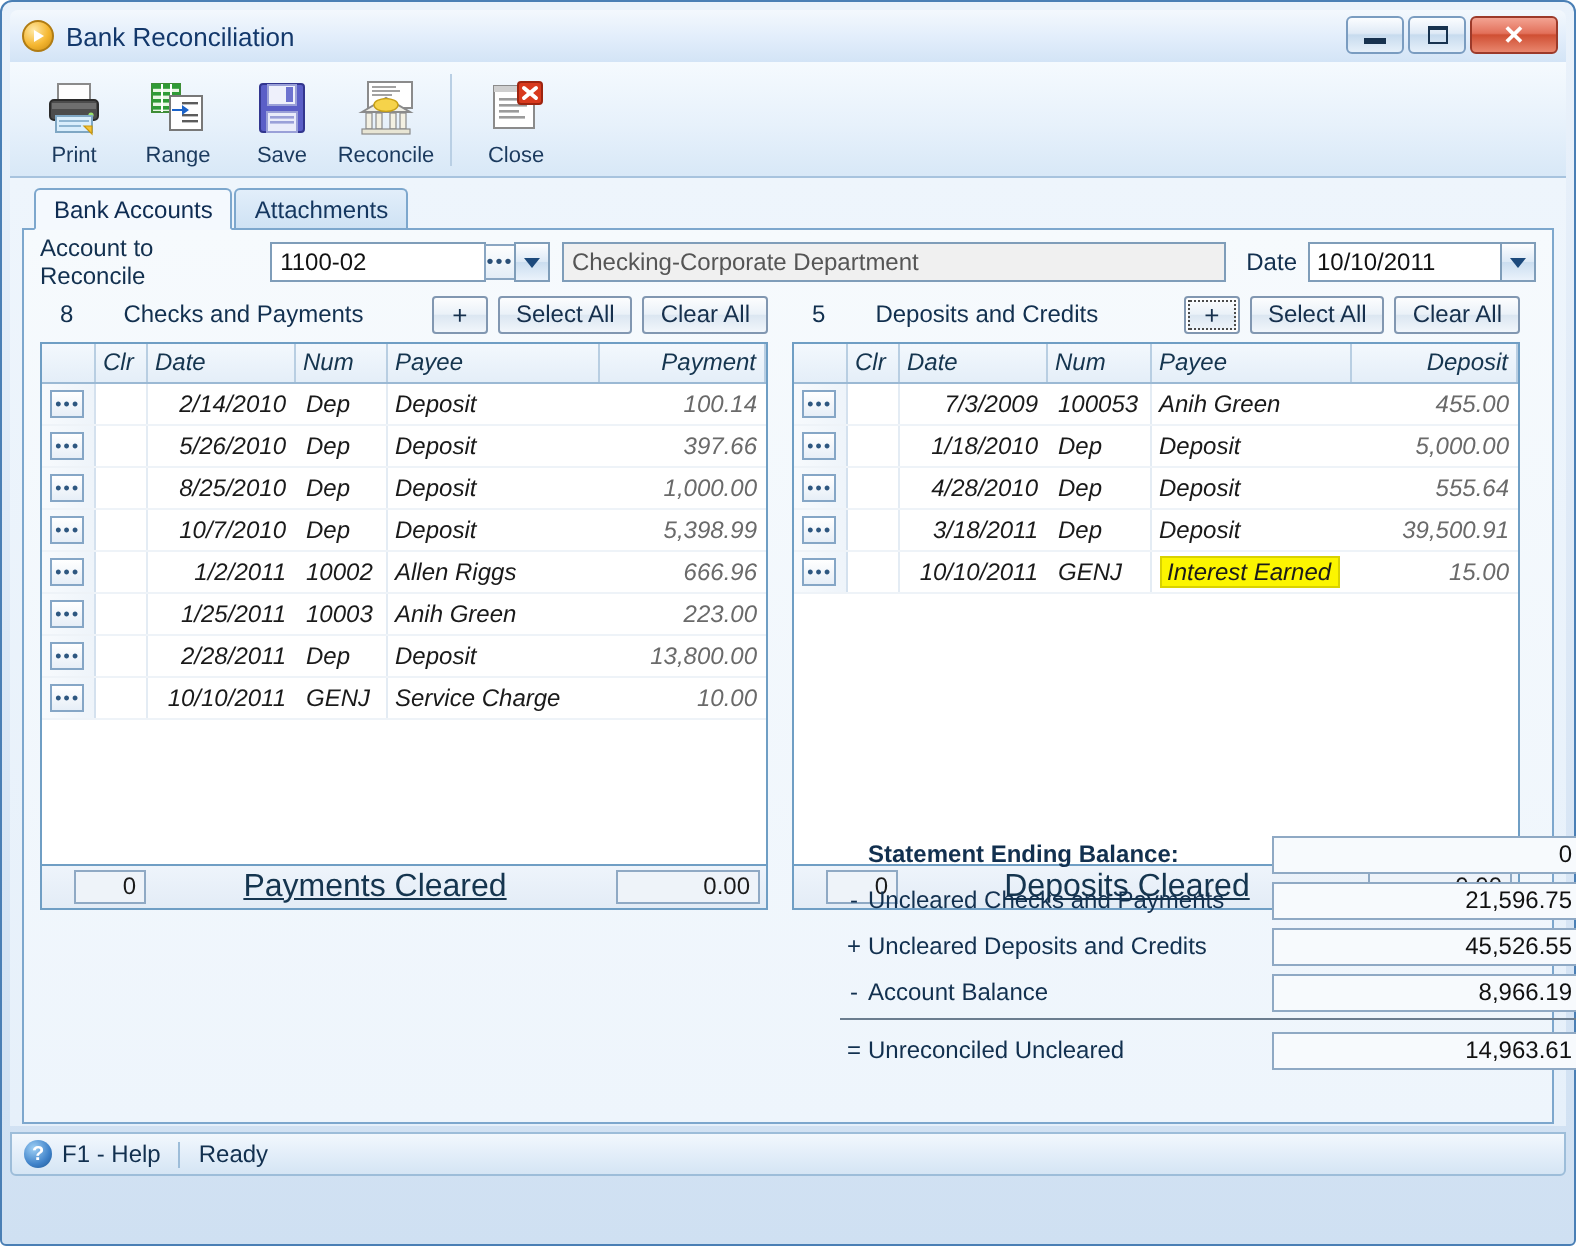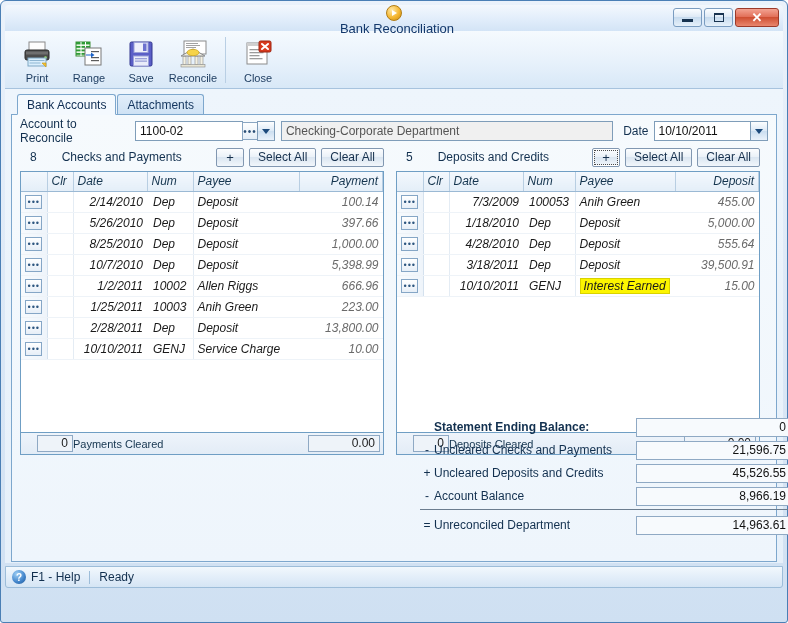--- a/index.html
+++ b/index.html
@@ -25,21 +25,20 @@
 
   
   #titlebar {
     position: relative;
     height: 26px;
     background: linear-gradient(to bottom, #f3f8fd 0%, #e3eefb 50%, #d3e4f6 100%);
     border-radius: 4px 4px 0 0;
     display: flex;
     align-items: center;
     padding-left: 6px;
-    flex-direction: column;
   }
   .title-icon {
     width: 16px; height: 16px;
     border-radius: 50%;
     background: radial-gradient(circle at 35% 30%, #ffe9a8 0%, #f5b731 55%, #c98a10 100%);
     border: 1px solid #b07c14;
     display: inline-flex; align-items: center; justify-content: center;
     margin-right: 6px;
     flex: 0 0 auto;
   }
@@ -263,24 +262,25 @@
     border: 1px solid #8fa9c4;
     background: #eef3f9;
     text-align: right;
     padding-right: 4px;
     font-size: 12px; color:#1a1a1a;
     line-height: 15px;
     margin-left: 13px;
   }
   .cleared-lbl {
     flex: 1;
-    text-align: left;
-    font-size: 11px;
+    text-align: center;
+    font-size: 16px;
     color: #15354f;
     padding-right: 6px;
+    text-decoration: underline;
   }
   .cleared-val {
     width: 72px; height: 17px;
     border: 1px solid #8fa9c4;
     background: #eef3f9;
     text-align: right;
     padding-right: 4px;
     font-size: 12px; color:#1a1a1a;
     line-height: 15px;
   }
@@ -723,21 +723,21 @@
             </div>
             <div class="srow">
               <span class="sop">-</span>
               <span class="slbl">Account Balance</span>
               <span class="sval">8,966.19</span>
             </div>
           </div>
         <div class="sdivider"></div>
         <div class="srow">
           <span class="sop">=</span>
-          <span class="slbl">Unreconciled Department</span>
+          <span class="slbl">Unreconciled Uncleared</span>
           <span class="sval">14,963.61</span>
         </div>
       </div>
 
     </div>
   </div>
 
   <div id="statusbar">
     <span class="help-icon">?</span>
     <span>F1 - Help</span>

